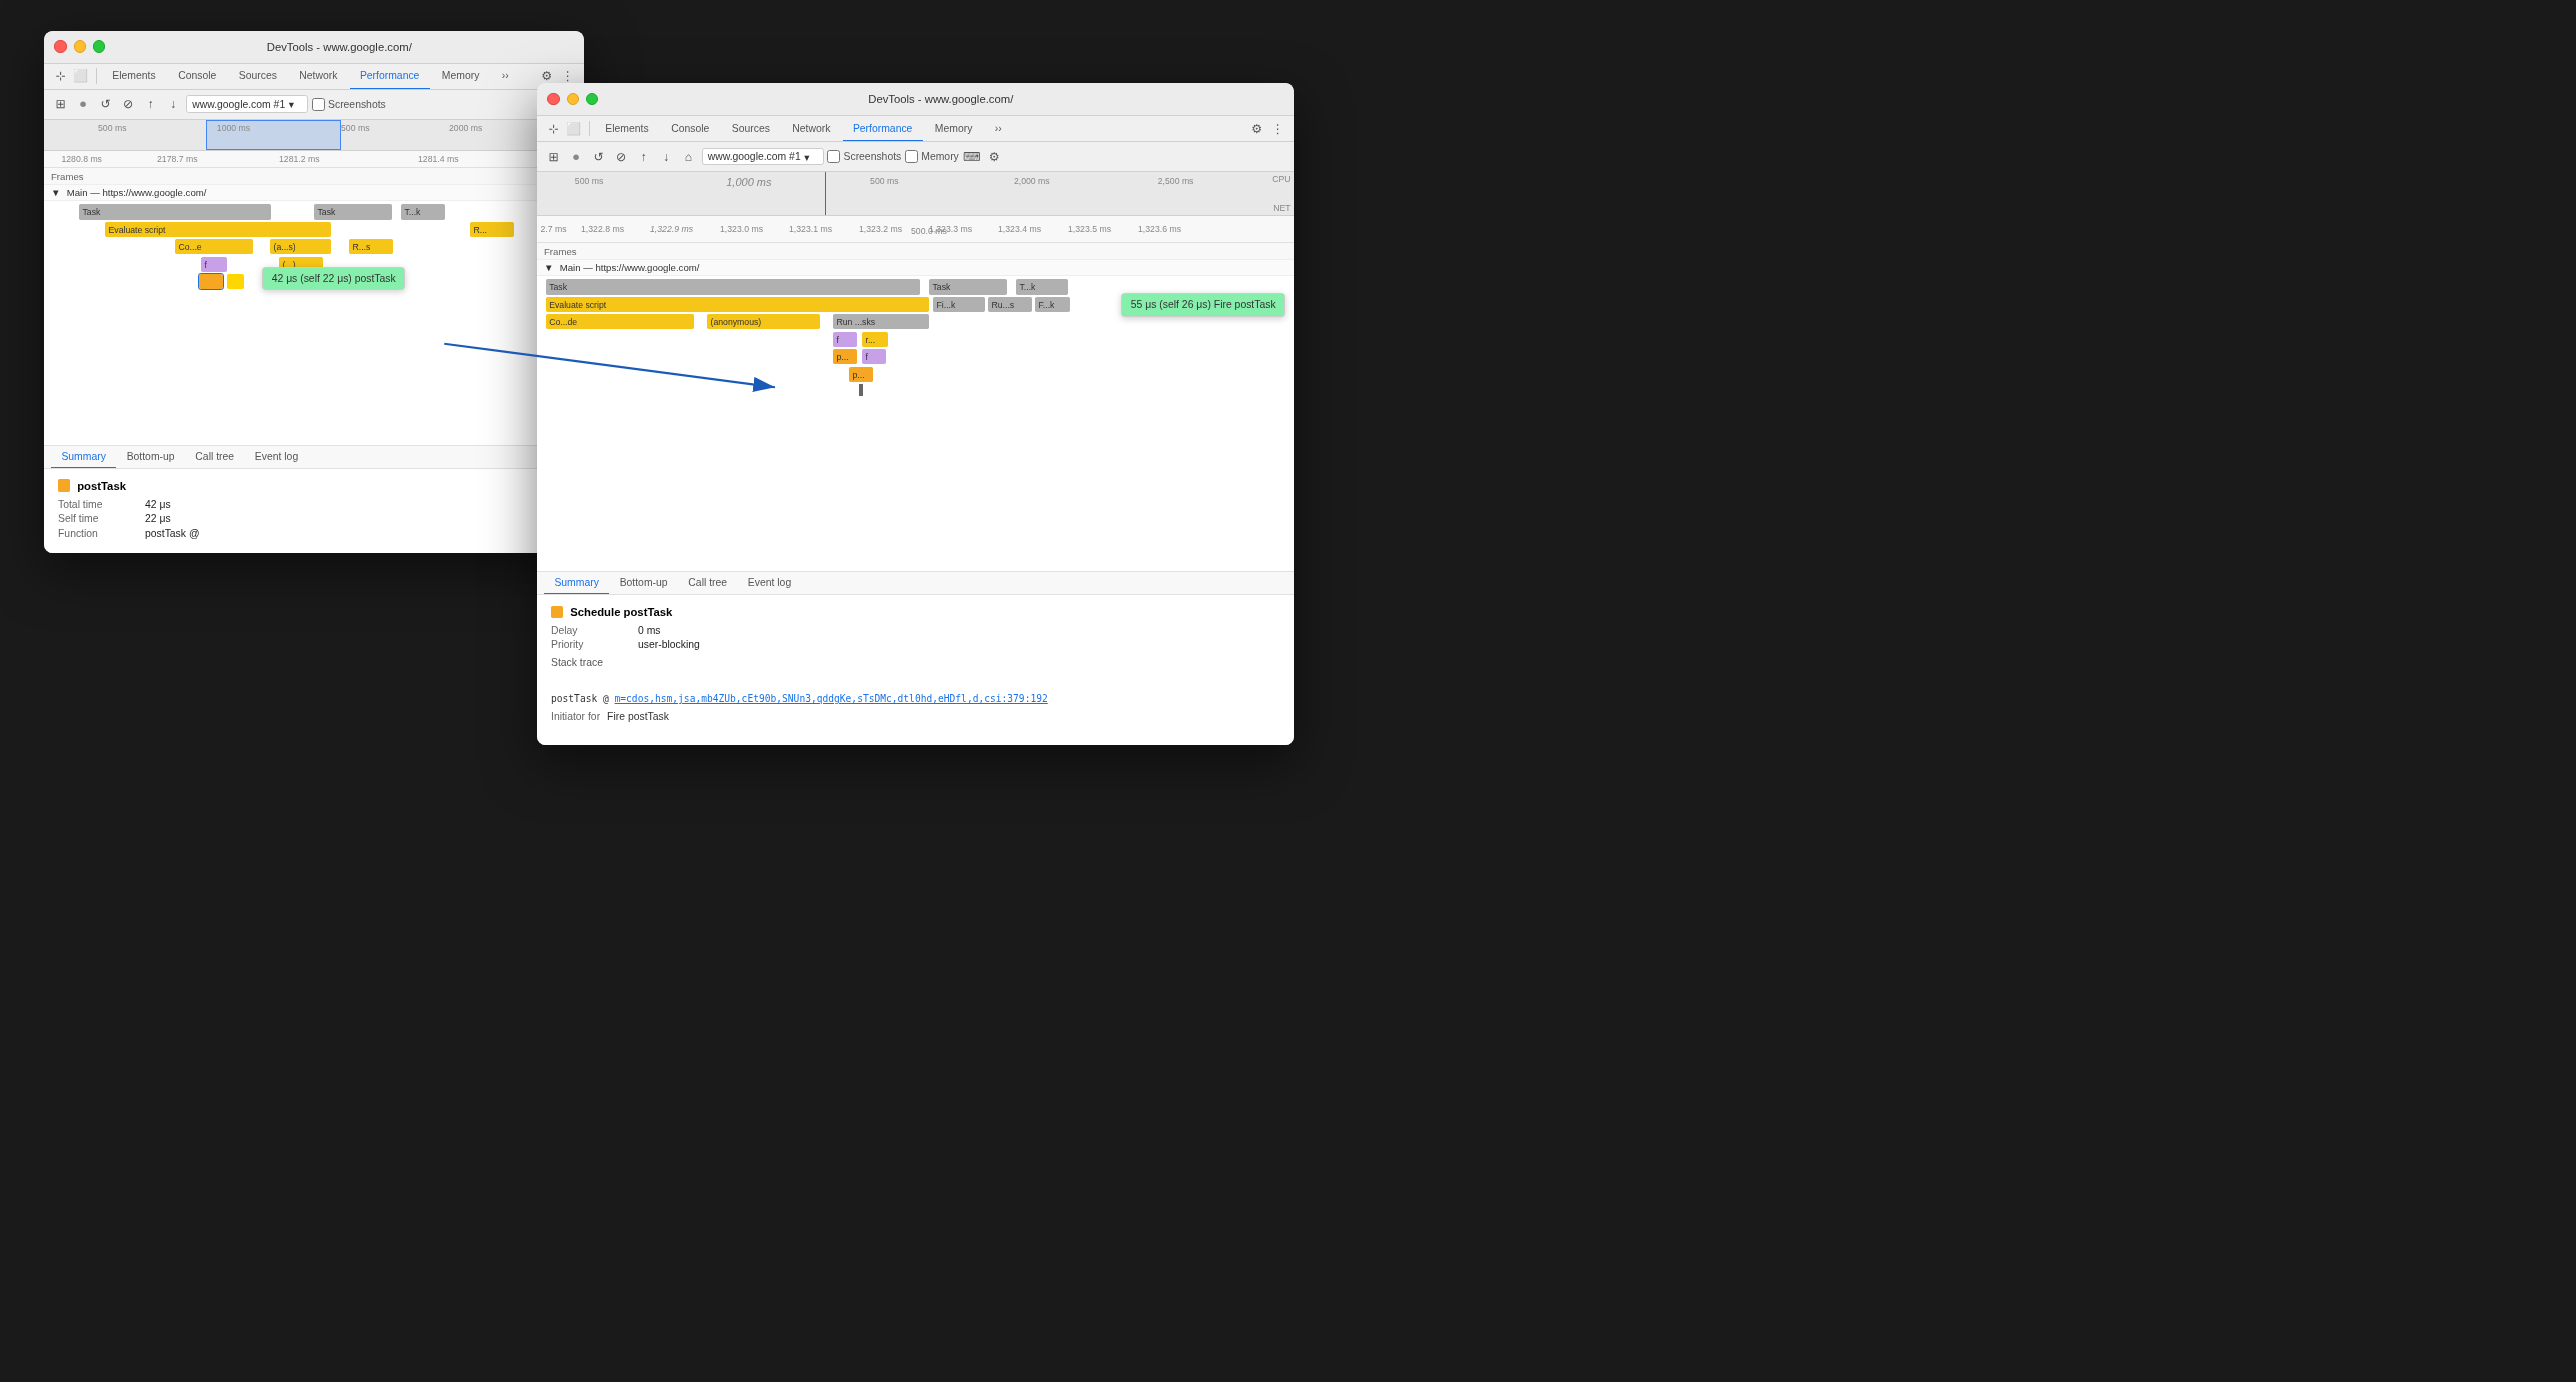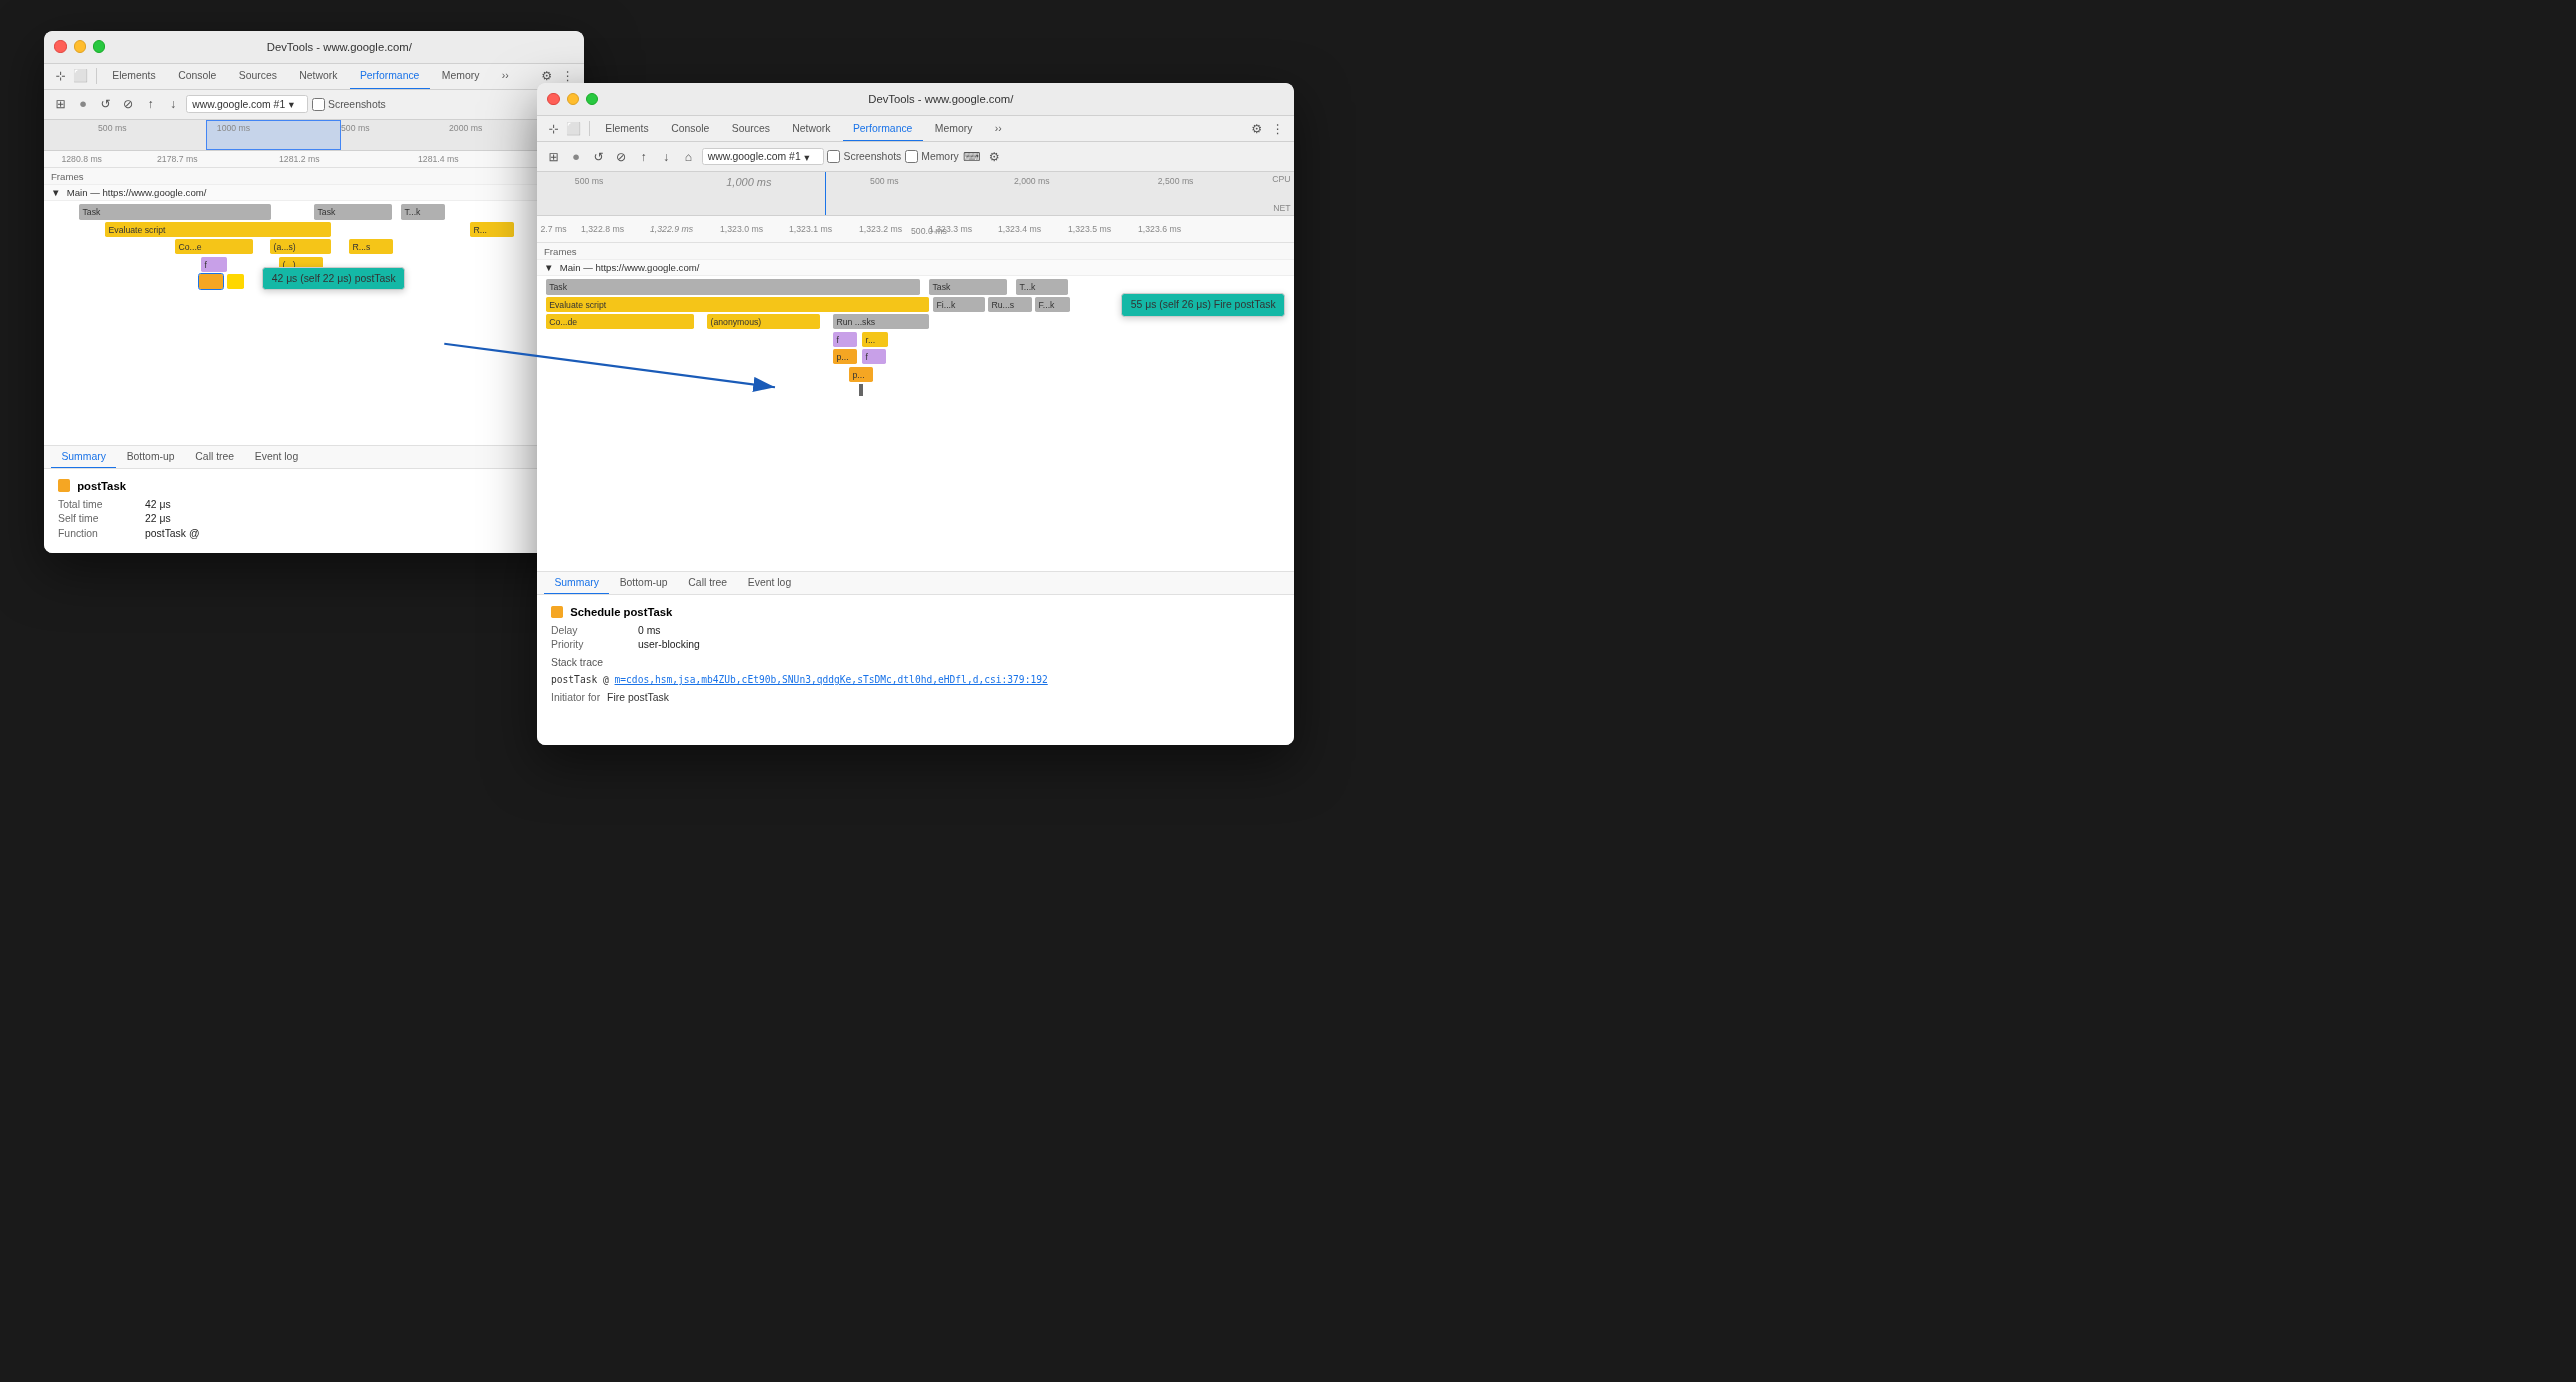--- a/index.html
+++ b/index.html
@@ -244,21 +244,21 @@
       width: 87px;
     }
 
     .summary-value {
       color: #222;
     }
 
     
     .tooltip {
       position: absolute;
-      background: #14b8a6;
+      background: #86efac;
       border: 0.9px solid #ccc;
       border-radius: 3.5px;
       padding: 5.2px 8.7px;
       font-size: 10.4px;
       color: #333;
       box-shadow: 0 1.7px 7px rgba(0,0,0,0.2);
       white-space: nowrap;
       z-index: 100;
     }
 
@@ -336,21 +336,21 @@
       cursor: pointer;
     }
 
     .stack-trace-section {
       margin-top: 7px;
     }
 
     .stack-trace-label {
       font-size: 10.4px;
       color: #555;
-      margin-bottom: 2px;
+      margin-bottom: 21px;
     }
 
     .stack-trace-code {
       font-family: monospace;
       font-size: 9.6px;
       color: #333;
       padding: 3.5px 0;
     }
 
     .initiator-row {

